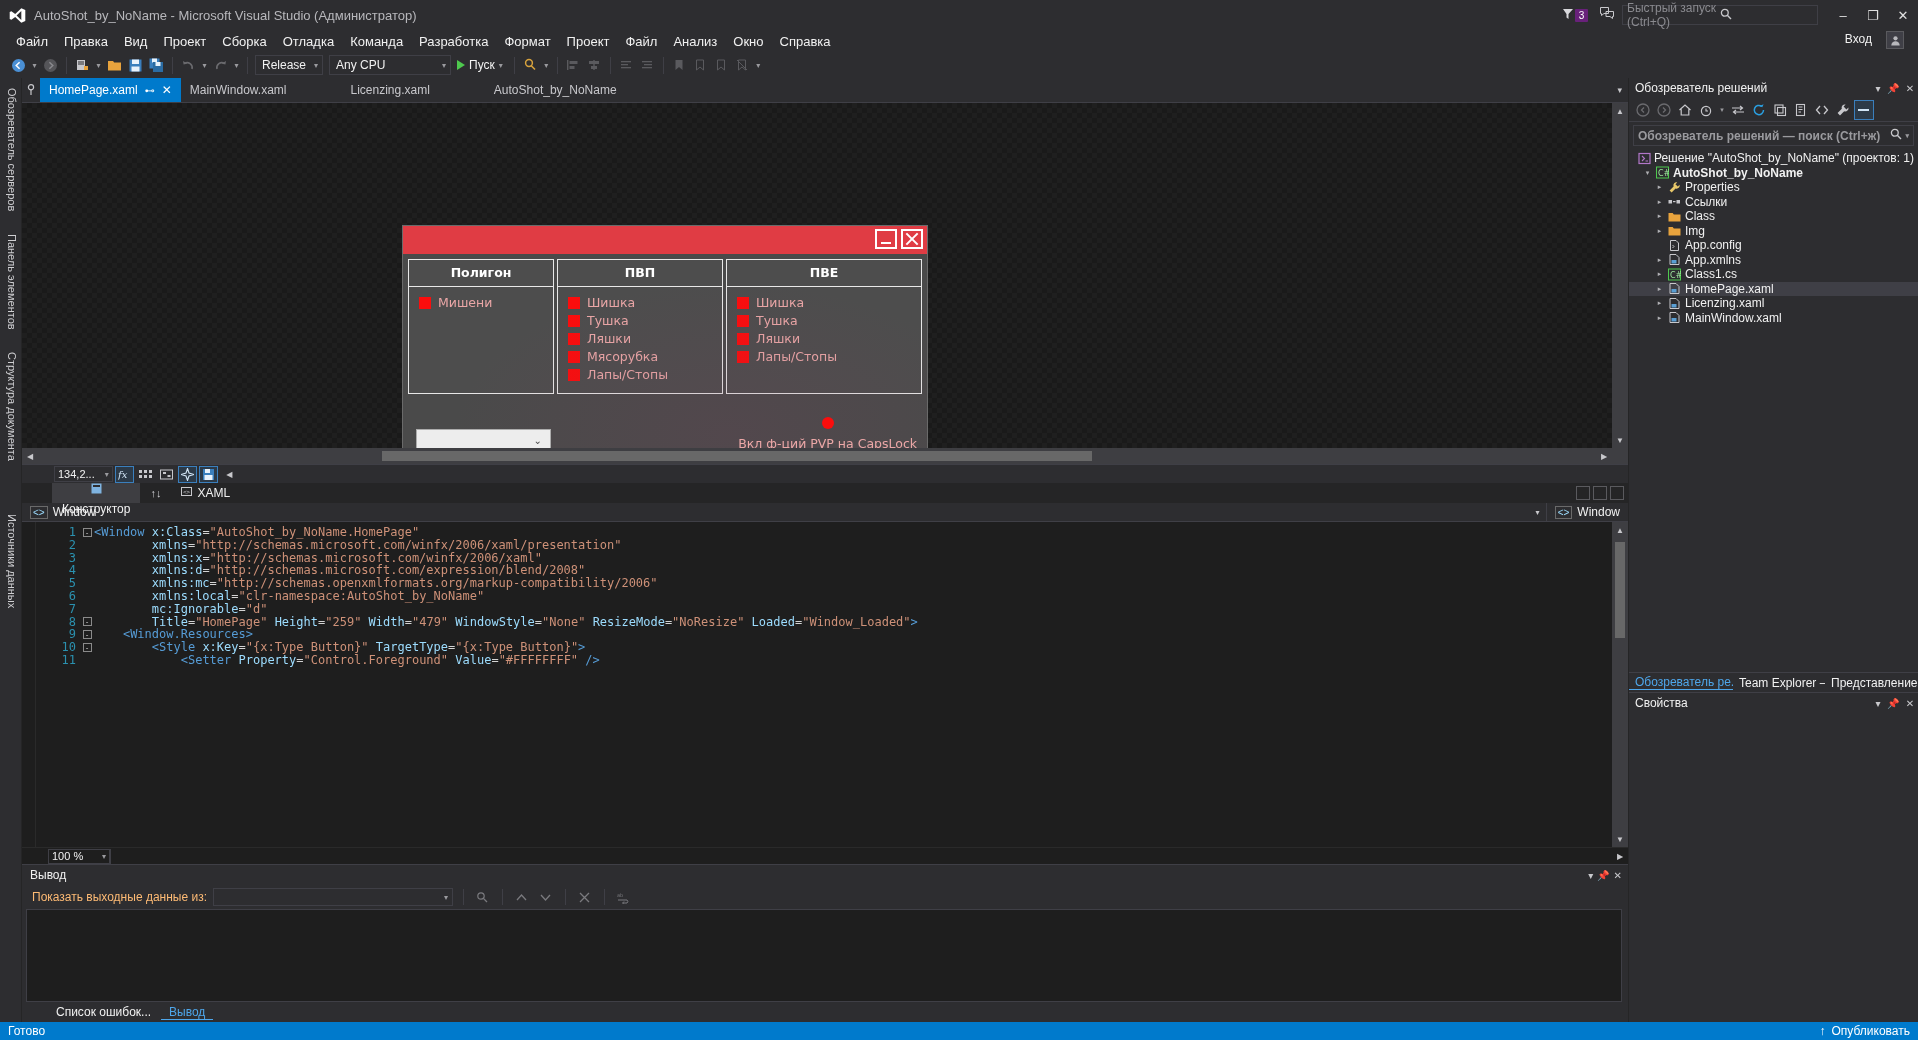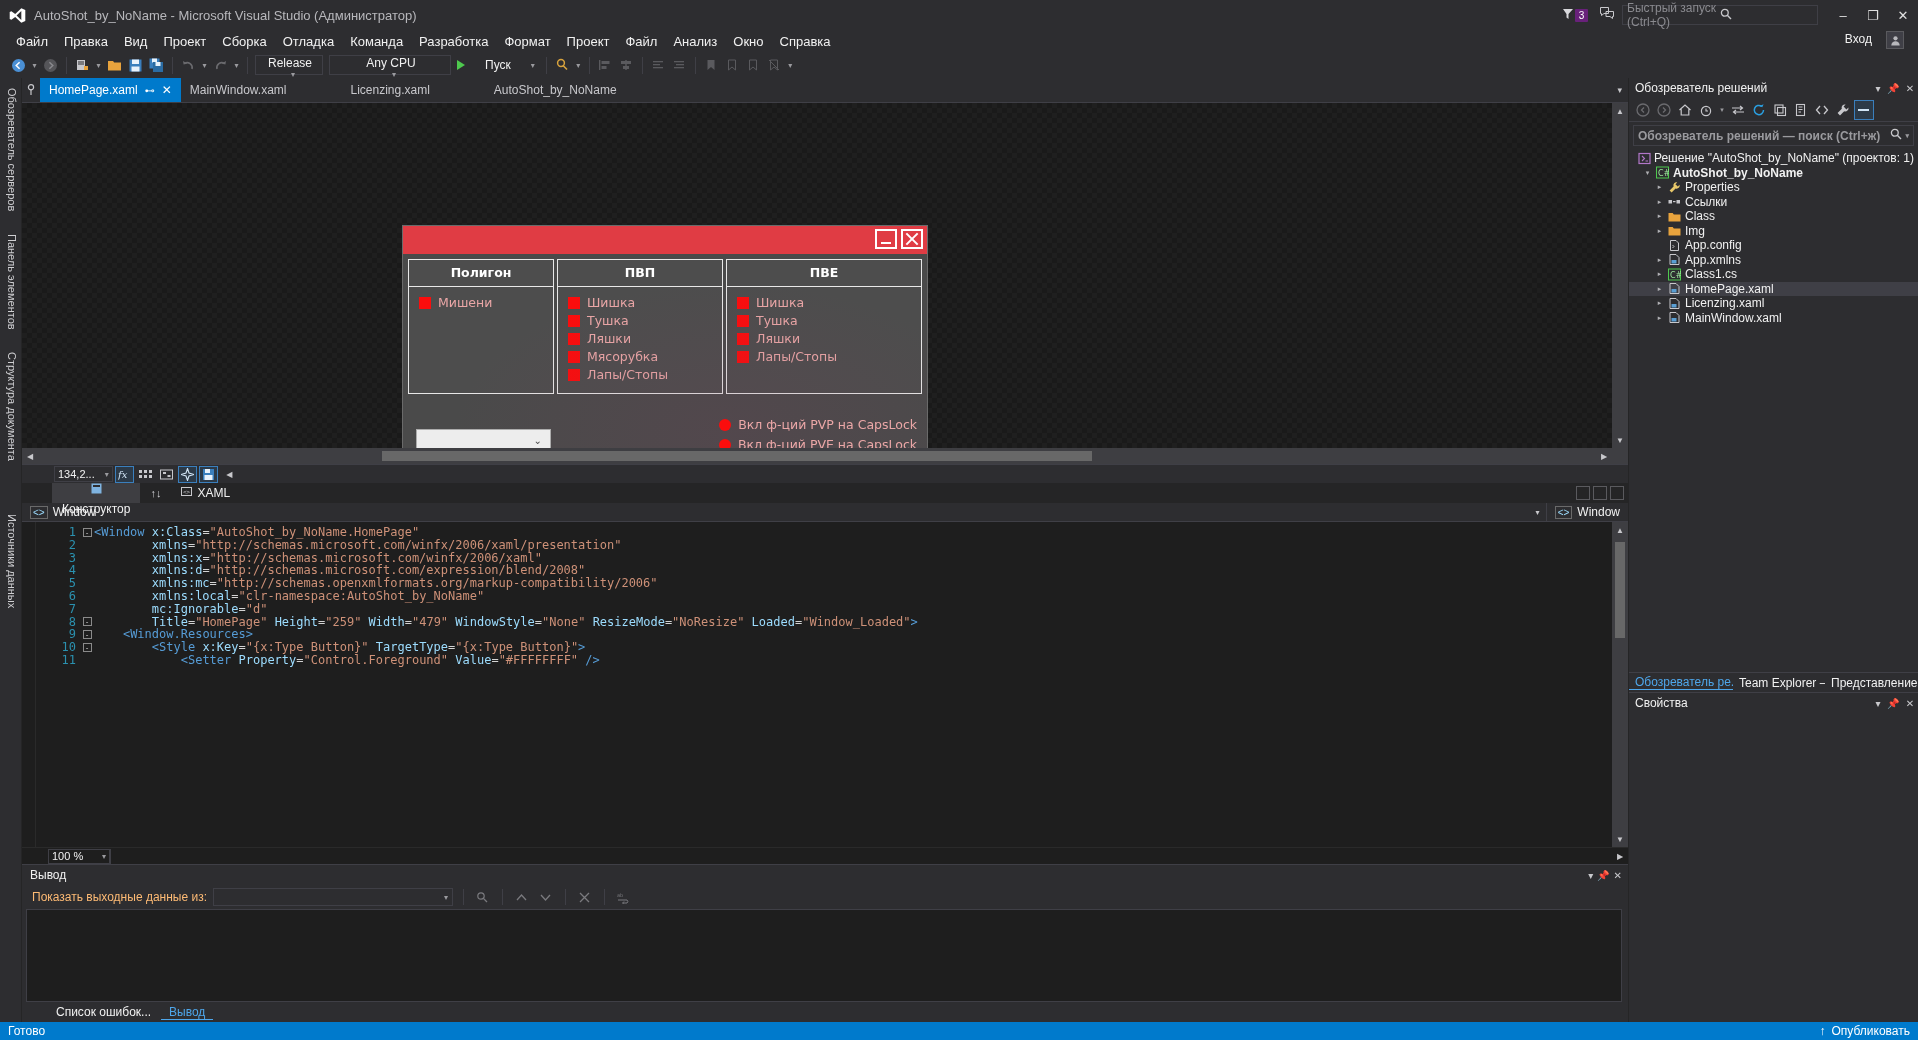--- a/index.html
+++ b/index.html
@@ -48,25 +48,25 @@
     border:1px solid #5a5a5e; background:#3f3f46; display:flex; align-items:center; justify-content:center;
   }
 
   
   .toolbar{ height:26px; display:flex; align-items:center; padding-left:8px; gap:0; }
   .tsep{ width:1px; height:17px; background:#3f3f46; margin:0 5px; }
   .tbtn{ width:21px; height:21px; display:flex; align-items:center; justify-content:center; }
   .tdrop{ width:11px; height:21px; display:flex; align-items:center; justify-content:center; color:#9a9a9e; font-size:8px; }
   .combo{
     height:20px; border:1px solid #3f3f46; background:#2d2d30; display:flex;
-    align-items:center; padding:0 4px 0 6px; color:#f1f1f1; font-size:12px;flex-direction:column;
+    align-items:center; padding:0 4px 0 6px; color:#f1f1f1; font-size:12px;
   }
   .combo .cv{ flex:1; }
   .combo .ca{ color:#9a9a9e; font-size:8px; margin-left:6px; }
-  .runbtn{ display:flex; align-items:center; gap:20px; padding:0 6px; color:#f1f1f1; font-size:12px; }
+  .runbtn{ display:flex; align-items:center; gap:4px; padding:0 6px; color:#f1f1f1; font-size:12px; }
   .play{ width:0;height:0;border-left:8px solid #4ec94e;border-top:5px solid transparent;border-bottom:5px solid transparent; }
 
   
   .body-row{ display:flex; height:calc(1040px - 30px - 22px - 26px - 18px); }
 
   
   .leftdock{ width:22px; background:#2d2d30; position:relative; border-right:1px solid #252526; }
   .vtab{
     position:absolute; left:0; width:22px;
     writing-mode:vertical-rl; text-orientation:mixed;
@@ -131,21 +131,21 @@
   .chk .lab{ color:#eba7a7; font-size:12.5px; }
 
   .combo-row{ position:absolute; left:13px; top:175px; }
   .wcombo{
     width:135px; height:22px; background:#ededed; border:1px solid #acacac;
     display:flex; align-items:center; justify-content:flex-end; padding-right:8px;
   }
   .wcombo .arr{ color:#4a4a4a; font-size:10px; }
 
   .caps{ position:absolute; right:10px; top:163px; display:flex; flex-direction:column; gap:5px; align-items:flex-end; }
-  .capsrow{ display:flex; align-items:center; gap:7px; }
+  .capsrow{ display:flex; align-items:center; gap:7px;flex-direction:column; }
   .capsdot{ width:12px; height:12px; border-radius:50%; background:#fb0d0d; }
   .capslab{ color:#eba7a7; font-size:12.5px; }
 
   .brand{
     position:absolute; right:-4px; bottom:-6px; width:200px; height:62px; overflow:hidden;
   }
   .brand .bar{
     position:absolute; height:24px; background:#cf2b34; transform:skewX(-18deg);
     box-shadow:0 0 10px rgba(255,0,40,.35);
   }

